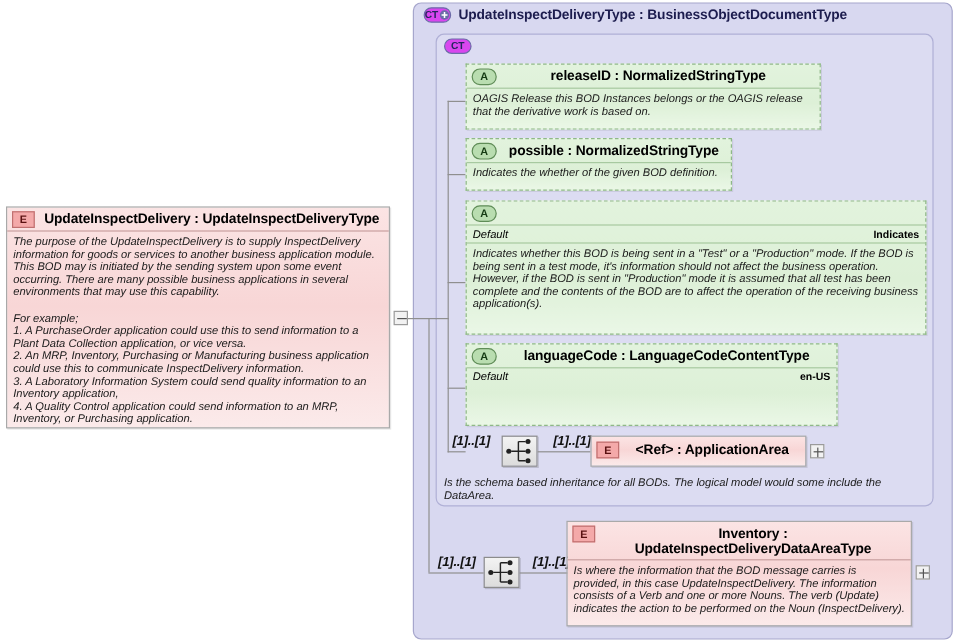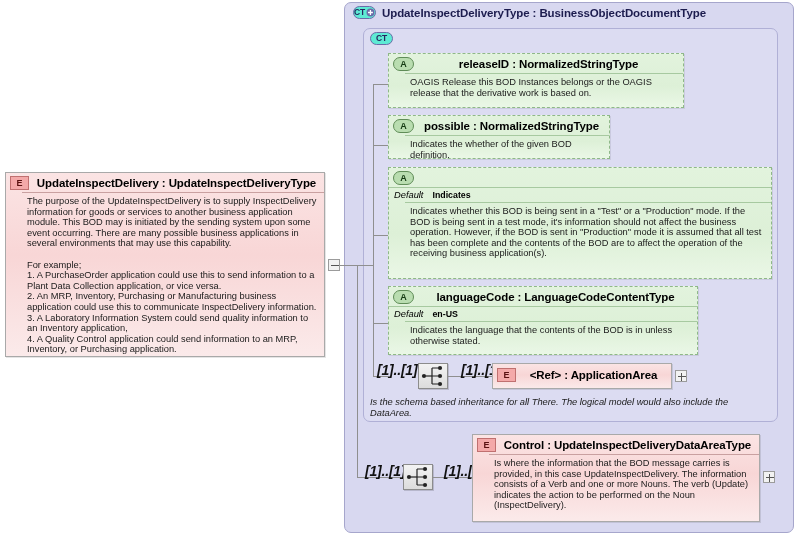--- a/index.html
+++ b/index.html
@@ -24,53 +24,52 @@
     background: #fff;
   }
   .node-title {
     display: flex; align-items: flex-start;
     padding: 3px 6px 2px 4px;
     font-size: 11.5px; font-weight: bold;
     letter-spacing: -0.1px;
   }
   .node-title .txt { flex:1; text-align:center; line-height:12.5px; padding-top:1px;}
   .node-doc {
-    font-size: 9.3px; 
+    font-size: 9.3px; font-style: italic;
     line-height: 10.6px;
     padding: 3px 5px 4px 5px;
     border-top: 1px solid #b9b9b9;
     white-space: pre-line;
     color: #1a1a1a;
-    margin-left: 16px;
   }
   .node-default {
     font-size: 9.3px; padding: 2px 5px 2px 5px;
     border-top: 1px solid #b9b9b9;
-    display:flex; gap:9px;
+    display:flex; gap:9px;justify-content:space-between;
   }
   .node-default .lbl { font-style: italic; }
   .node-default .val { font-weight: bold; font-size:8.8px; }
 
   
   .badge {
     flex: 0 0 auto;
     width: 19px; height: 14px;
     border: 1px solid #8a5b5b;
     font-size: 9px; font-weight: bold;
     display:flex; align-items:center; justify-content:center;
     margin-right: 6px; margin-top: 0px;
     line-height: 1;
   }
   .badge-e { background:#f4a9a9; border-color:#c07070; color:#5a1111; }
   .badge-a {
     background:#b9ddb0; border-color:#5f8c57; color:#143a12;
     border-radius: 7px; width:21px;
   }
   .badge-ct {
-    background:#5eead4; border-color:#6b6ba8; color:#25255e;
+    background:#d946ef; border-color:#6b6ba8; color:#25255e;
     border-radius: 7px; width:23px; height:13px; font-size:8.5px;
   }
 
   
   .el {
     background: linear-gradient(180deg,#fbe4e4 0%, #f8d6d6 45%, #fbeaea 100%);
     border: 1px solid #a9a9a9;
     box-shadow: 1px 1px 0 rgba(0,0,0,.10);
   }
   .el .node-title { color:#000; }
@@ -103,21 +102,21 @@
     letter-spacing:-0.1px;
   }
 
   
   .line { position:absolute; background:#8f8f8f; }
   .hline { height:1px; }
   .vline { width:1px; }
 
   .card {
     position:absolute;
-    font-size:14px; font-style:italic; font-weight:bold;
+    font-size:11px; font-style:italic; font-weight:bold;
     color:#111; letter-spacing:-.2px;
   }
 
   
   .seq {
     position:absolute;
     width: 30px; height: 26px;
     background: linear-gradient(180deg,#f3f3f3,#dcdcdc);
     border: 1px solid #8c8c8c;
     box-shadow: 1px 1px 0 rgba(0,0,0,.15);
@@ -156,21 +155,21 @@
       <span>UpdateInspectDeliveryType : BusinessObjectDocumentType</span>
     </div>
   </div>
 
   <div class="ctbox inner" style="left:363px; top:28px; width:415px; height:394px;">
     <div class="ct-header" style="padding-left:6px;">
       <span class="badge badge-ct">
         <span>CT</span>
       </span>
     </div>
-    <div style="position:absolute; left:6px; top:368px; width:402px; font-size:9.3px; font-style:italic; line-height:10.6px; color:#1a1a1a;">Is the schema based inheritance for all There. The logical model would also include the DataArea.</div>
+    <div style="position:absolute; left:6px; top:368px; width:402px; font-size:9.3px; font-style:italic; line-height:10.6px; color:#1a1a1a;">Is the schema based inheritance for all BODs. The logical model would some include the DataArea.</div>
   </div>
 
   <div class="node el" style="left:5px; top:172px; width:320px; height:185px;">
     <div class="node-title">
       <span class="badge badge-e">E</span>
       <span class="txt">UpdateInspectDelivery : UpdateInspectDeliveryType</span>
     </div>
     <div class="node-doc">The purpose of the UpdateInspectDelivery is to supply InspectDelivery information for goods or services to another business application module. This BOD may is initiated by the sending system upon some event occurring.  There are many possible business applications in several environments that may use this capability.
 
 For example;
@@ -225,21 +224,20 @@
 
   <div class="node attr" style="left:388px; top:286px; width:310px; height:69px;">
     <div class="node-title">
       <span class="badge badge-a">A</span>
       <span class="txt">languageCode : LanguageCodeContentType</span>
     </div>
     <div class="node-default">
       <span class="lbl">Default</span>
       <span class="val">en-US</span>
     </div>
-    <div class="node-doc">Indicates the language that the contents of the BOD is in unless otherwise stated.</div>
   </div>
 
   <div class="card" style="left:377px; top:362px;">[1]..[1]</div>
 
   <div class="seq" style="left:418px; top:363px;">
     <svg width="28" height="24" viewBox="0 0 28 24">
       <circle cx="5" cy="12" r="2.1" fill="#222"></circle>
       <path d="M7 12 H13" stroke="#222" stroke-width="1.2" fill="none"></path>
       <path d="M13 4 V20" stroke="#222" stroke-width="1.2" fill="none"></path>
       <path d="M13 4 H19 M13 12 H19 M13 20 H19" stroke="#222" stroke-width="1.2" fill="none"></path>
@@ -276,19 +274,19 @@
       <circle cx="21" cy="20" r="2.1" fill="#222"></circle>
     </svg>
   </div>
 
   <div class="line hline" style="left:433px; top:477px; width:40px;"></div>
   <div class="card" style="left:444px; top:463px;">[1]..[1]</div>
 
   <div class="node el" style="left:472px; top:434px; width:288px; height:88px;">
     <div class="node-title">
       <span class="badge badge-e">E</span>
-      <span class="txt">Control : UpdateInspectDeliveryDataAreaType</span>
+      <span class="txt">Inventory : UpdateInspectDeliveryDataAreaType</span>
     </div>
     <div class="node-doc">Is where the information that the BOD message carries is provided, in this case UpdateInspectDelivery. The information consists of a Verb and one or more Nouns. The verb (Update) indicates the action to be performed on the Noun (InspectDelivery).</div>
   </div>
   <div class="tog plus" style="left:763px; top:471px;"></div>
 
 </div>
 
 </body></html>

